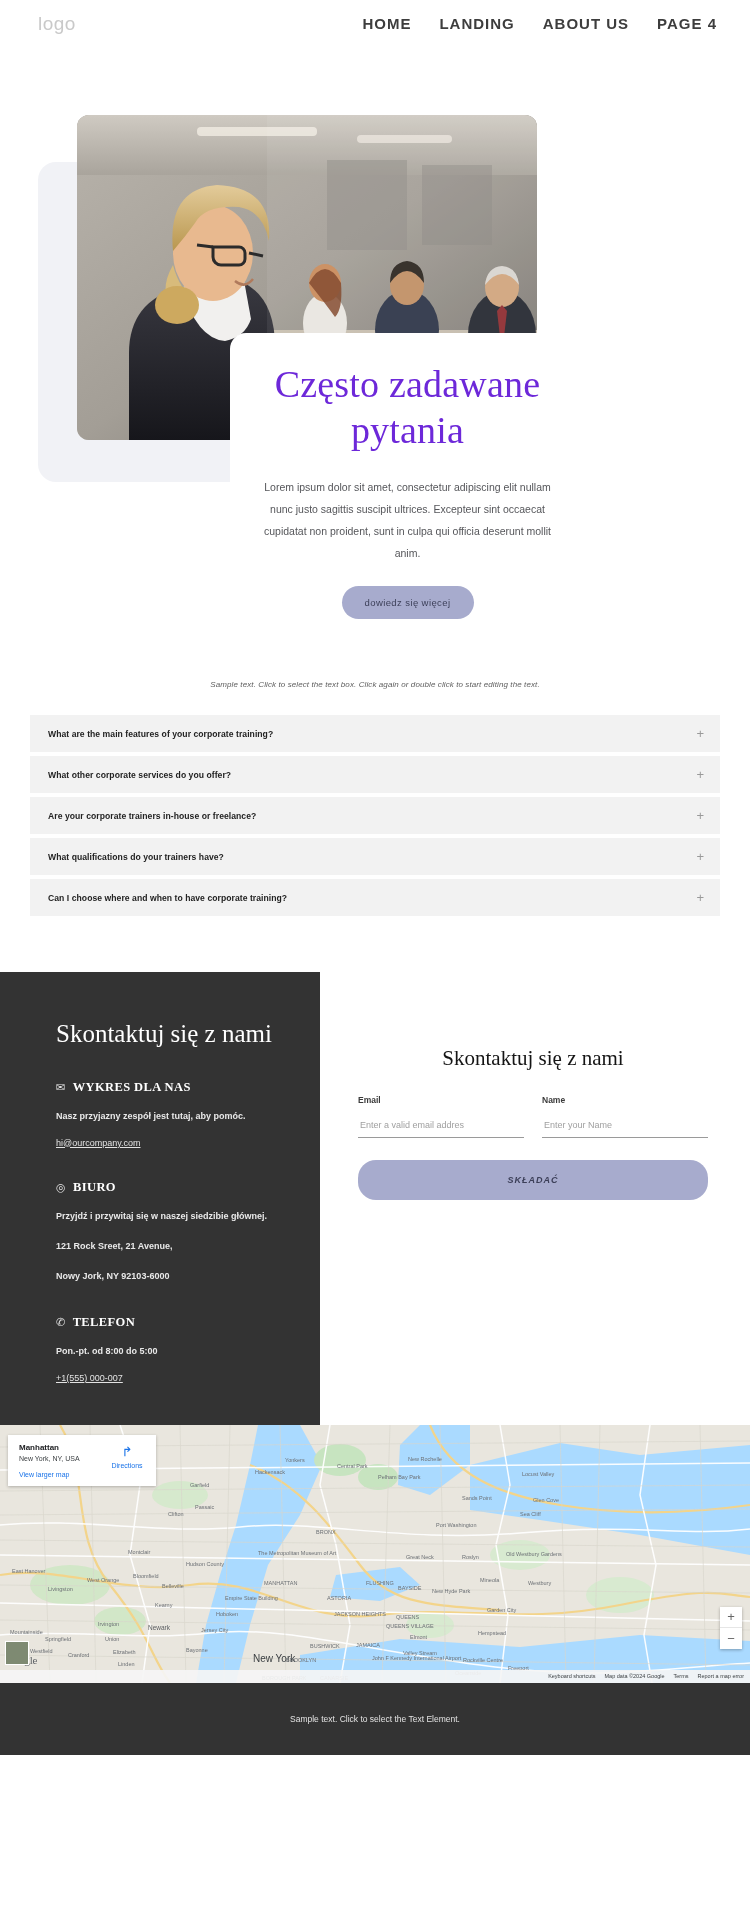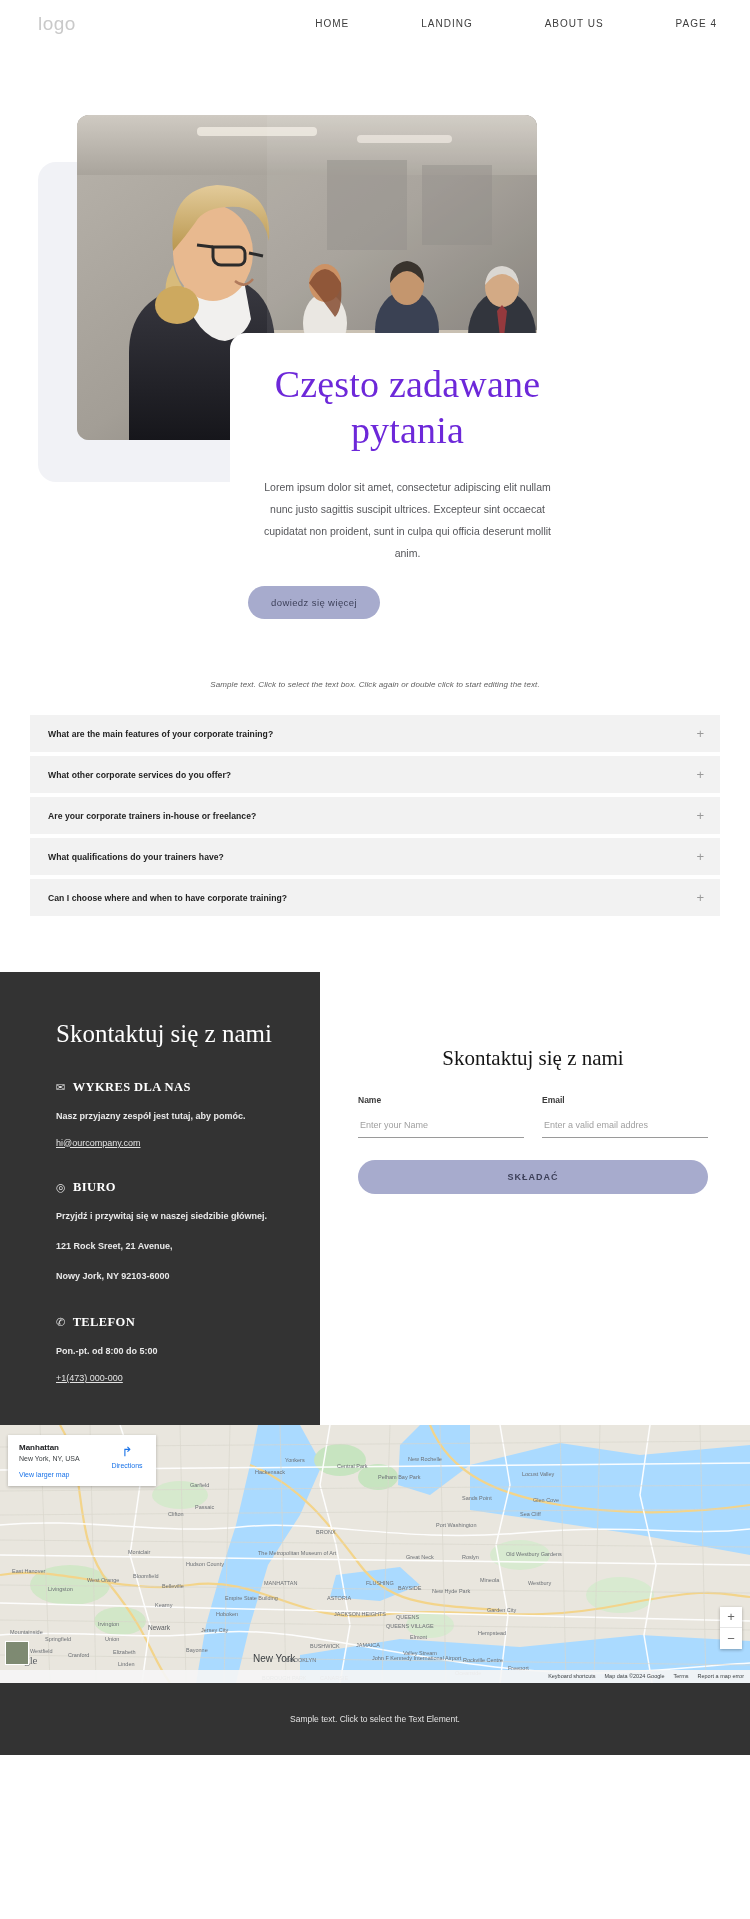--- a/index.html
+++ b/index.html
@@ -29,28 +29,27 @@
     letter-spacing: .5px;
     font-weight: 300;
   }
   .nav {
     margin-left: auto;
     display: flex;
     align-items: center;
     gap: 28px;
   }
   .nav-item {
-    font-size: 10px;
+    font-size: 15px;
     letter-spacing: 1.0px;
     color: #3d3d3d;
     text-transform: uppercase;
-    font-weight: 400;
+    font-weight: 700;
     cursor: pointer;
     white-space: nowrap;
-    margin-left: 44px;
   }
 
   
   .hero {
     position: relative;
     height: 560px;
     padding: 0;
   }
   .hero-backplate {
     position: absolute;
@@ -94,21 +93,21 @@
   .hero-sub {
     margin-top: 22px;
     font-size: 10.5px;
     line-height: 2.1;
     color: #55565a;
     padding: 0 6px;
   }
   .hero-btn-wrap {
     margin-top: 22px;
     display: flex;
-    justify-content: flex-start;
+    justify-content: center;
   }
   .btn-primary {
     background: #a7abcd;
     color: #3c3f58;
     border: none;
     border-radius: 22px;
     height: 33px;
     min-width: 132px;
     padding: 0 22px;
     font-family: "Liberation Sans", sans-serif;
@@ -261,30 +260,31 @@
   .field-full { margin-top: 22px; text-align: left; }
   .field-full textarea {
     height: 48px;
     resize: none;
     display: block;
     border-bottom: 1px solid #9a9a9a;
   }
   .submit-wrap { margin-top: 22px; }
   .btn-submit {
     width: 100%;
-    height: 34px;
+    height: 40px;
     background: #a7abcd;
     color: #3c3f58;
     border: none;
     border-radius: 18px;
     font-family: "Liberation Sans", sans-serif;
     font-size: 9px;
     font-weight: bold;
     letter-spacing: 1px;
     cursor: pointer;
+    font-style: italic;
   }
 
   
   .map {
     position: relative;
     height: 258px;
     background: #e8e5dd;
     overflow: hidden;
   }
   .map svg.base { position: absolute; inset: 0; width: 100%; height: 100%; }
@@ -521,35 +521,35 @@
       <div class="ct-text">121 Rock Sreet, 21 Avenue,</div>
       <div class="ct-text">Nowy Jork, NY 92103-6000</div>
     </div>
 
     <div class="ct-block">
       <div class="ct-head">
         <span class="ic">✆</span>
         <span>TELEFON</span>
       </div>
       <div class="ct-text">Pon.-pt. od 8:00 do 5:00</div>
-      <a class="ct-link">+1(473) 000-000</a>
+      <a class="ct-link">+1(555) 000-007</a>
     </div>
   </div>
 
   <div class="contact-right">
     <h2 class="cr-title">Skontaktuj się z nami</h2>
 
     <div class="form-row">
+      <div class="field">
+        <label>Email</label>
+        <input type="text" placeholder="Enter a valid email addres" style="">
+      </div>
       <div class="field">
         <label>Name</label>
         <input type="text" placeholder="Enter your Name" style="">
-      </div>
-      <div class="field">
-        <label>Email</label>
-        <input type="text" placeholder="Enter a valid email addres" style="">
       </div>
     </div>
 
 
     <div class="submit-wrap">
       <button class="btn-submit">SKŁADAĆ</button>
     </div>
   </div>
 </section>
 

